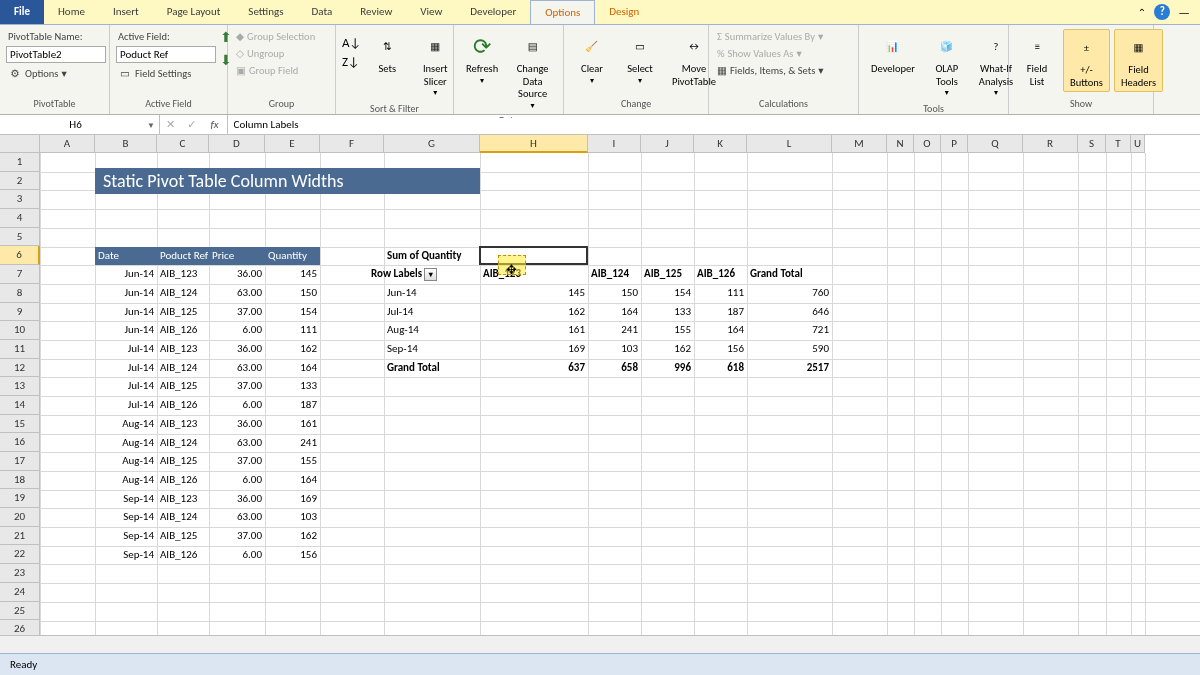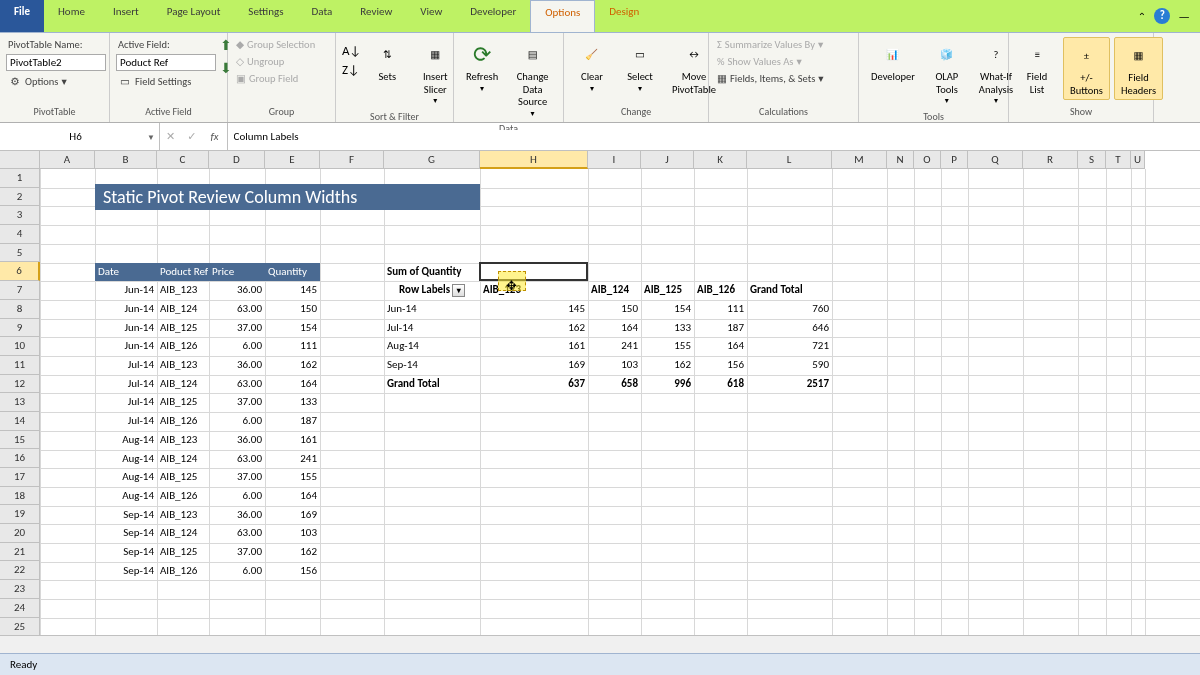--- a/index.html
+++ b/index.html
@@ -1,19 +1,19 @@
 <!DOCTYPE html>
 <html><head>
 <meta charset="utf-8">
 <style>
 * { margin: 0; padding: 0; box-sizing: border-box; font-family: Calibri, Arial, sans-serif; }
 body { background: #fff; font-size: 11px; overflow: hidden; width: 1200px; height: 675px; position: relative; }
 
 
-.ribbon-tabs { display: flex; height: 33px; background: #bef264; border-bottom: 1px solid #a0b4d0; }
+.ribbon-tabs { display: flex; height: 25px; background: #fef9c3; border-bottom: 1px solid #a0b4d0; }
 .ribbon-tab { padding: 5px 14px; cursor: pointer; font-size: 11px; color: #3b3b3b; }
 .ribbon-tab.file { background: #2a579a; color: #fff; font-weight: bold; }
 .ribbon-tab.active { background: #f5f5f0; border: 1px solid #a0b4d0; border-bottom: none; color: #d06000; }
 .ribbon-tab.context { color: #d06000; }
 .ribbon-tab.context.active { background: #f5f5f0; }
 .window-ctrls { margin-left: auto; display: flex; align-items: center; gap: 8px; padding-right: 10px; }
 .help-icon { width: 16px; height: 16px; background: #2a7dd4; border-radius: 50%; color: #fff; text-align: center; line-height: 16px; font-size: 11px; font-weight: bold; }
 
 .ribbon-body { background: #f5f5f0; height: 90px; border-bottom: 1px solid #b0b0b0; display: flex; }
 .ribbon-group { border-right: 1px solid #ccc; padding: 4px 6px; display: flex; flex-direction: column; justify-content: space-between; height: 100%; }
@@ -22,21 +22,21 @@
 .rg-col { display: flex; flex-direction: column; gap: 2px; }
 .rg-item { display: flex; align-items: center; gap: 3px; font-size: 10.5px; color: #444; padding: 1px 2px; white-space: nowrap; }
 .rg-item.disabled { color: #aaa; }
 .rg-big { display: flex; flex-direction: column; align-items: center; justify-content: center; padding: 2px 6px; font-size: 10.5px; text-align: center; line-height: 1.2; }
 .rg-big.toggled { background: #ffe9a8; border: 1px solid #e0c060; border-radius: 2px; }
 .icon-box { width: 32px; height: 32px; display: flex; align-items: center; justify-content: center; }
 .icon-sm { width: 14px; height: 14px; display: inline-flex; align-items: center; justify-content: center; }
 .field-input { width: 100px; font-size: 11px; border: 1px solid #aaa; background: #fff; padding: 1px 3px; }
 
 
-.formula-row { display: flex; height: 28px; border-bottom: 1px solid #c0c0c0; align-items: center; background: #fff; }
+.formula-row { display: flex; height: 20px; border-bottom: 1px solid #c0c0c0; align-items: center; background: #fff; }
 .name-box { width: 160px; border-right: 1px solid #c0c0c0; display: flex; align-items: center; padding: 0 4px; height: 100%; }
 .name-box input { border: none; width: 100%; text-align: center; font-size: 11px; outline: none; }
 .fx-lbl { font-style: italic; padding: 0 8px; color: #555; border-right: 1px solid #c0c0c0; height: 100%; display: flex; align-items: center; }
 .formula-input { flex: 1; border: none; padding: 0 6px; font-size: 11px; outline: none; }
 
 
 .grid-wrap { position: relative; user-select: none; }
 .col-headers { display: flex; height: 18px; }
 .corner { width: 40px; background: #e8e8e8; border-right: 1px solid #c0c0c0; border-bottom: 1px solid #c0c0c0; }
 .col-h { background: #e8e8e8; border-right: 1px solid #c0c0c0; border-bottom: 1px solid #c0c0c0; text-align: center; font-size: 11px; line-height: 18px; color: #333; }
@@ -336,21 +336,21 @@
         <div class="gridlines-v" style="left: 792px;"></div>
         <div class="gridlines-v" style="left: 847px;"></div>
         <div class="gridlines-v" style="left: 874px;"></div>
         <div class="gridlines-v" style="left: 901px;"></div>
         <div class="gridlines-v" style="left: 928px;"></div>
         <div class="gridlines-v" style="left: 983px;"></div>
         <div class="gridlines-v" style="left: 1038px;"></div>
         <div class="gridlines-v" style="left: 1066px;"></div>
         <div class="gridlines-v" style="left: 1091px;"></div>
         <div class="gridlines-v" style="left: 1105px;"></div>
-        <div class="title-cell" style="left: 55px; top: 14.7px; width: 385px; height: 26px;">Static Pivot Review Column Widths</div>
+        <div class="title-cell" style="left: 55px; top: 14.7px; width: 385px; height: 26px;">Static Pivot Table Column Widths</div>
         <div class="cell data-header" style="left: 55px; top: 93.5px; width: 62px; background: rgb(74, 106, 146); color: rgb(255, 255, 255);">Date</div>
         <div class="cell data-header" style="left: 117px; top: 93.5px; width: 52px; background: rgb(74, 106, 146); color: rgb(255, 255, 255);">Poduct Ref</div>
         <div class="cell data-header" style="left: 169px; top: 93.5px; width: 56px; background: rgb(74, 106, 146); color: rgb(255, 255, 255);">Price</div>
         <div class="cell data-header" style="left: 225px; top: 93.5px; width: 55px; background: rgb(74, 106, 146); color: rgb(255, 255, 255);">Quantity</div>
         <div class="cell r" style="left: 55px; top: 112.2px; width: 62px;">Jun-14</div>
         <div class="cell " style="left: 117px; top: 112.2px; width: 52px;">AIB_123</div>
         <div class="cell r" style="left: 169px; top: 112.2px; width: 56px;">36.00</div>
         <div class="cell r" style="left: 225px; top: 112.2px; width: 55px;">145</div>
         <div class="cell r" style="left: 55px; top: 130.9px; width: 62px;">Jun-14</div>
         <div class="cell " style="left: 117px; top: 130.9px; width: 52px;">AIB_124</div>
@@ -407,21 +407,21 @@
         <div class="cell r" style="left: 55px; top: 374px; width: 62px;">Sep-14</div>
         <div class="cell " style="left: 117px; top: 374px; width: 52px;">AIB_125</div>
         <div class="cell r" style="left: 169px; top: 374px; width: 56px;">37.00</div>
         <div class="cell r" style="left: 225px; top: 374px; width: 55px;">162</div>
         <div class="cell r" style="left: 55px; top: 392.7px; width: 62px;">Sep-14</div>
         <div class="cell " style="left: 117px; top: 392.7px; width: 52px;">AIB_126</div>
         <div class="cell r" style="left: 169px; top: 392.7px; width: 56px;">6.00</div>
         <div class="cell r" style="left: 225px; top: 392.7px; width: 55px;">156</div>
         <div class="cell bold" style="left: 344px; top: 93.5px; width: 96px;">Sum of Quantity</div>
         <div class="cell bold" style="left: 440px; top: 93.5px; width: 108px;">Column Labels<span class="drop-btn">▾</span></div>
-        <div class="cell bold" style="left: 356px; top: 112.2px; width: 96px;">Row Labels<span class="drop-btn">▾</span></div>
+        <div class="cell bold" style="left: 328px; top: 112.2px; width: 96px;">Row Labels<span class="drop-btn">▾</span></div>
         <div class="cell bold" style="left: 440px; top: 112.2px; width: 108px;">AIB_123</div>
         <div class="cell bold" style="left: 548px; top: 112.2px; width: 53px;">AIB_124</div>
         <div class="cell bold" style="left: 601px; top: 112.2px; width: 53px;">AIB_125</div>
         <div class="cell bold" style="left: 654px; top: 112.2px; width: 53px;">AIB_126</div>
         <div class="cell bold" style="left: 707px; top: 112.2px; width: 85px;">Grand Total</div>
         <div class="cell " style="left: 344px; top: 130.9px; width: 96px;">Jun-14</div>
         <div class="cell r" style="left: 440px; top: 130.9px; width: 108px;">145</div>
         <div class="cell r" style="left: 548px; top: 130.9px; width: 53px;">150</div>
         <div class="cell r" style="left: 601px; top: 130.9px; width: 53px;">154</div>
         <div class="cell r" style="left: 654px; top: 130.9px; width: 53px;">111</div>

